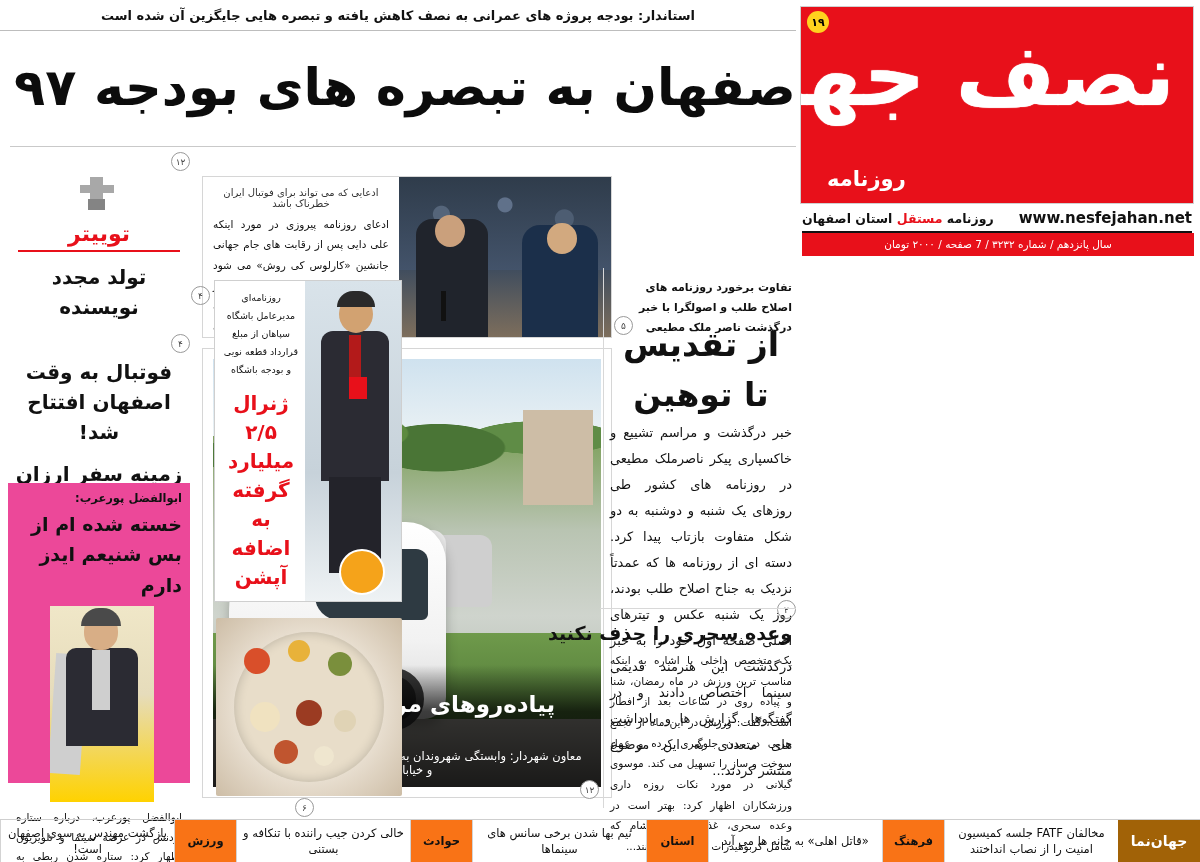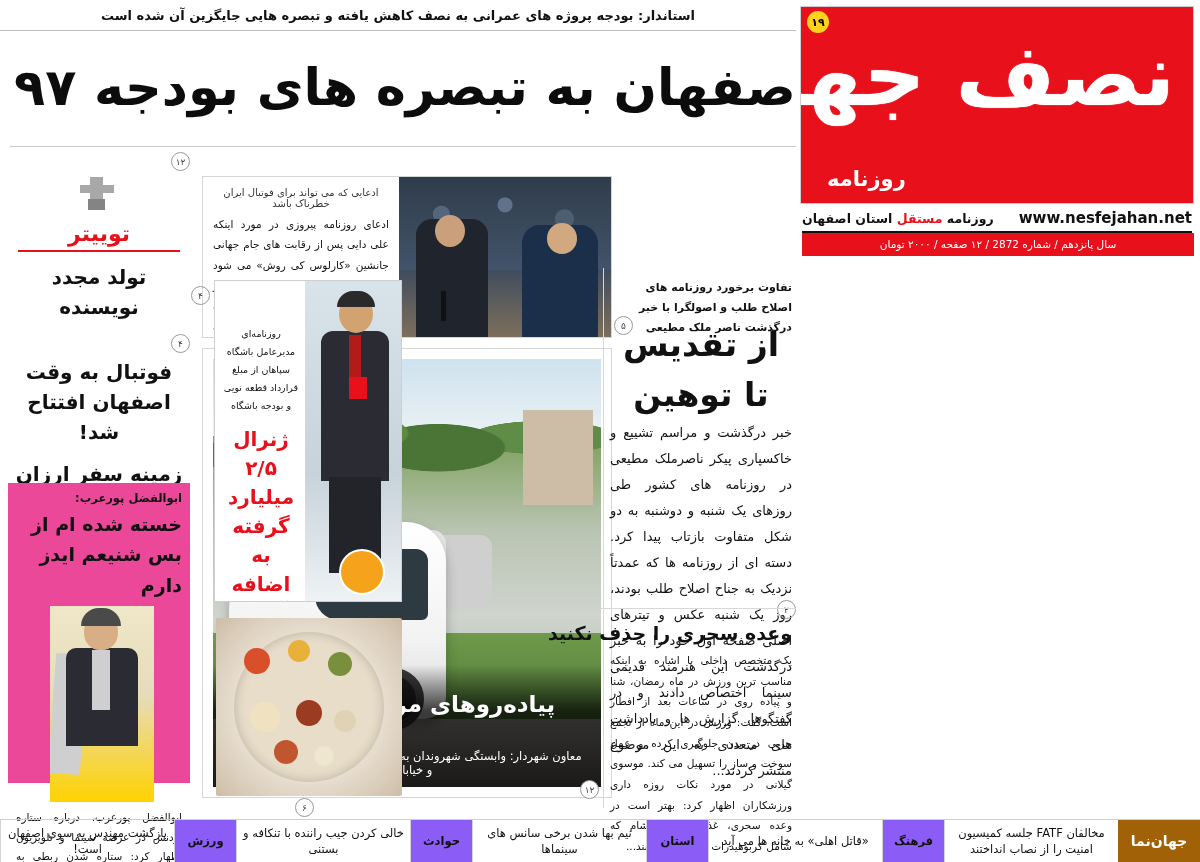--- a/index.html
+++ b/index.html
@@ -252,21 +252,21 @@
     overflow:hidden;
   }
   .promo .ph .head{position:absolute;right:28px;top:14px;width:34px;height:38px;border-radius:50%;background:#d2a271;}
   .promo .ph .hair{position:absolute;right:26px;top:10px;width:38px;height:16px;border-radius:18px 18px 0 0;background:#2a2a2a;}
   .promo .ph .suit{position:absolute;right:12px;top:50px;width:68px;height:150px;background:#2b2b33;border-radius:12px 12px 0 0;}
   .promo .ph .tie{position:absolute;right:40px;top:54px;width:12px;height:56px;background:#b31a1a;}
   .promo .ph .badge{position:absolute;right:34px;top:96px;width:18px;height:22px;background:#e8101a;}
   .promo .ph .leg{position:absolute;right:20px;top:196px;width:52px;height:96px;background:#23232a;}
   .promo .ph .ball{position:absolute;right:16px;bottom:6px;width:42px;height:42px;border-radius:50%;background:#f5a31a;border:2px solid #fff;}
   .promo .txt{position:absolute;left:0;top:0;width:92px;padding:8px 6px;box-sizing:border-box;text-align:center;}
-  .promo .txt .small{font-size:9.5px;line-height:1.9;color:#111;margin-top:36px;}
+  .promo .txt .small{font-size:9.5px;line-height:1.9;color:#111;}
   .promo .txt .big{font-size:20px;font-weight:bold;color:#e8101a;line-height:1.45;margin-top:10px;}
   .promo-num{
     position:absolute;top:286px;right:990px;
     width:17px;height:17px;border:1px solid #999;border-radius:50%;
     font-size:9px;color:#444;display:flex;align-items:center;justify-content:center;
   }
 
   
   .food{
     position:absolute;top:618px;right:798px;width:186px;height:178px;
@@ -315,21 +315,21 @@
     display:flex;align-items:center;justify-content:center;
     width:82px;
   }
   .bb-items{flex:1;display:flex;align-items:stretch;}
   .bb-item{
     flex:1;display:flex;align-items:center;justify-content:center;
     font-size:11.5px;color:#111;text-align:center;padding:0 6px;box-sizing:border-box;
     border-left:1px solid #d3d3d3;
     line-height:1.4;
   }
-  .bb-item.cat{font-weight:bold;flex:0 0 62px;background:#8b5cf6;}
+  .bb-item.cat{font-weight:bold;flex:0 0 62px;background:#f97316;}
   .bb-top{position:absolute;left:0;right:0;bottom:42px;border-top:1px solid #cfcfcf;}
 </style>
 </head>
 <body>
 
 <div class="page">
 
   <div class="topstrip">
     <span>استاندار: بودجه پروژه های عمرانی به نصف کاهش یافته و تبصره هایی جایگزین آن شده است</span>
   </div>
@@ -347,21 +347,21 @@
     </div>
     <div class="site-row">
       <span class="site-url">www.nesfejahan.net</span>
       <span class="site-desc">
         <span>روزنامه</span>
         <span class="hl">مستقل</span>
         <span>استان اصفهان</span>
       </span>
     </div>
     <div class="date-bar">
-      <div>سال پانزدهم / شماره 2872 / ۱۲ صفحه / ۲۰۰۰ تومان</div>
+      <div>سال پانزدهم / شماره ۳۲۳۲ / 7 صفحه / ۲۰۰۰ تومان</div>
     </div>
   </div>
 
   <div class="twitter-col">
     <div class="tw-pagenum">۱۲</div>
     <div class="tw-bird">
       <div class="b1"></div>
         <div class="b2"></div>
         <div class="b3"></div>
     </div>

